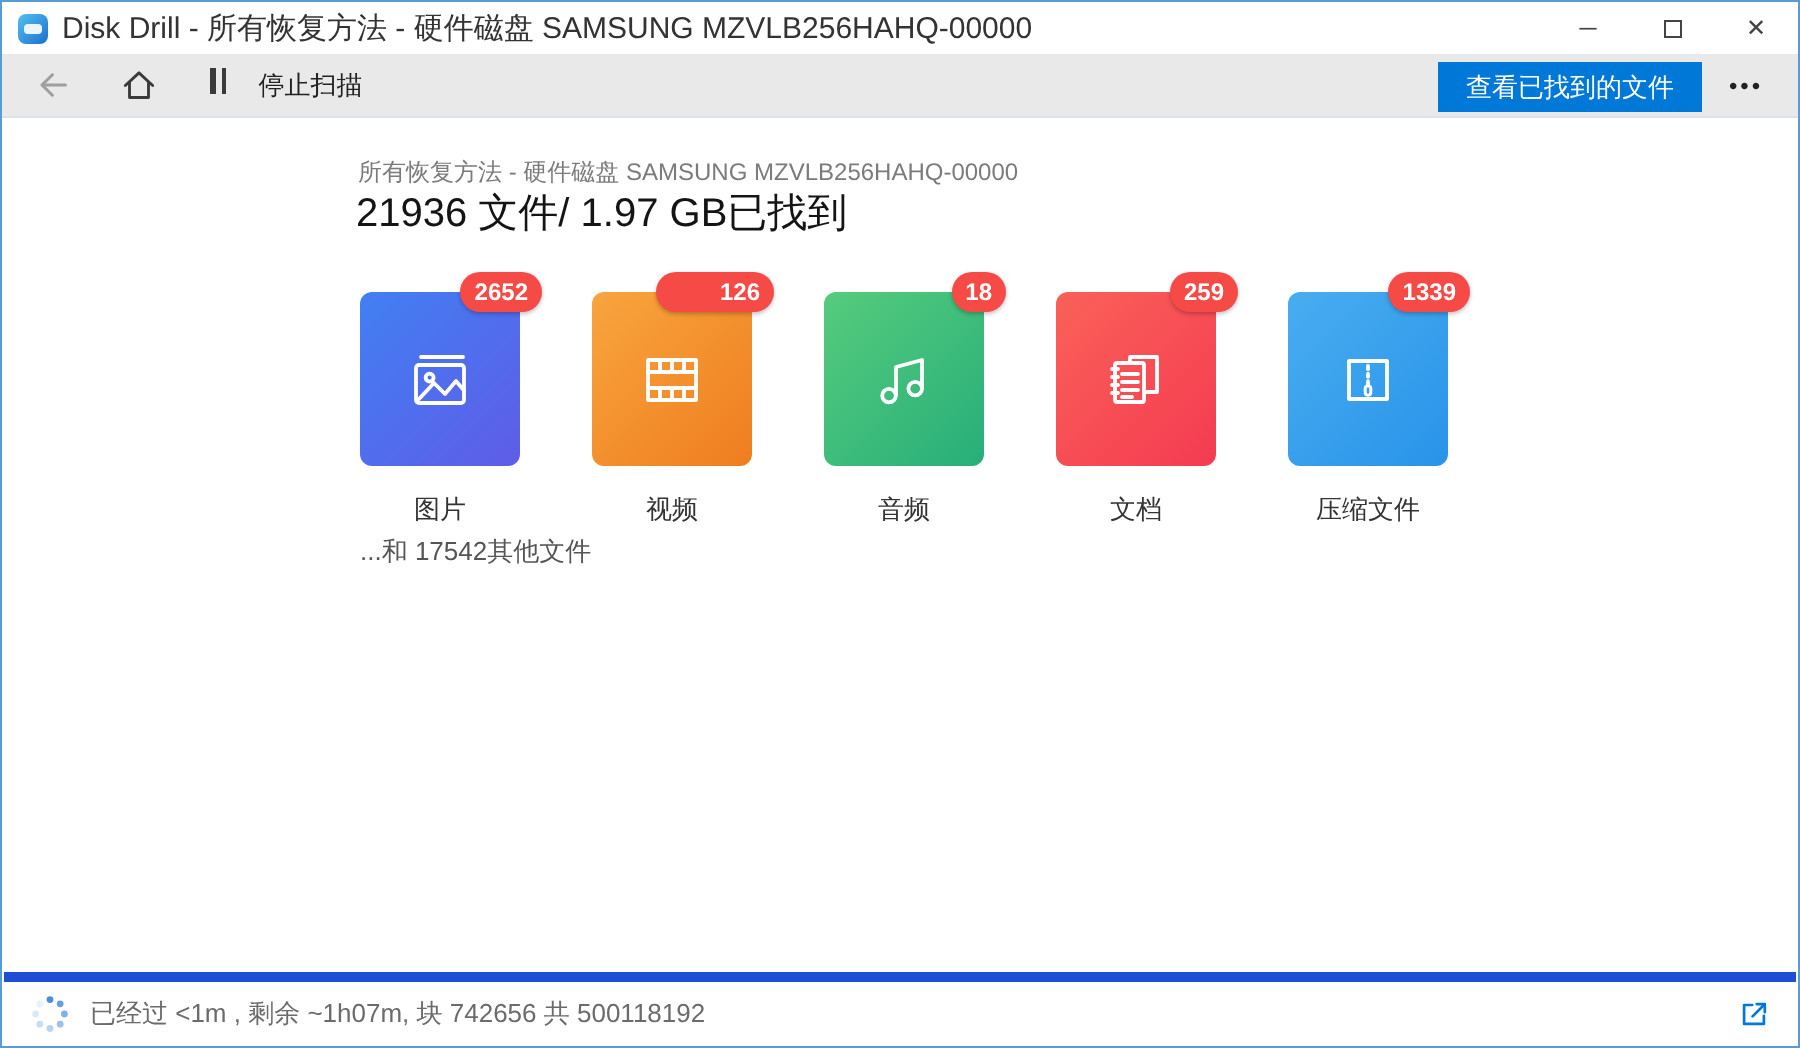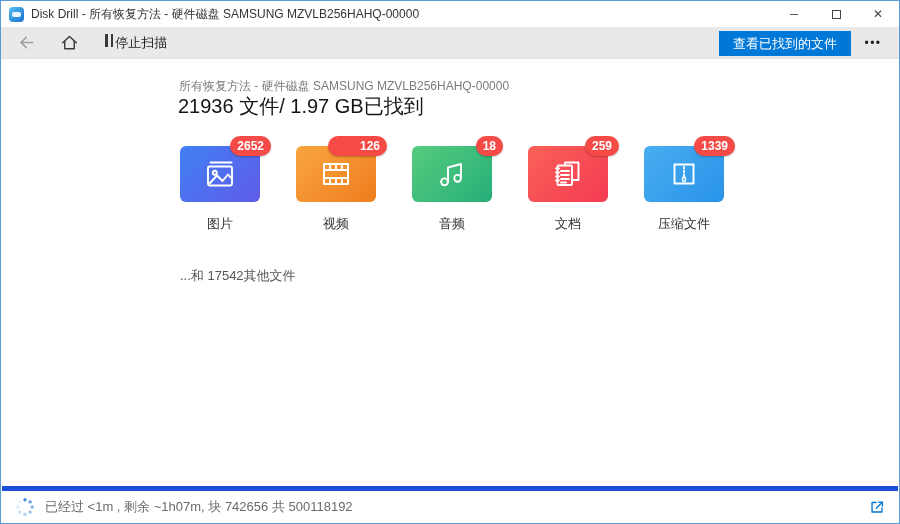--- a/index.html
+++ b/index.html
@@ -6,50 +6,50 @@
   html,body { width:900px; height:524px; overflow:hidden; }
   body { font-family:"Liberation Sans","DejaVu Sans",sans-serif; background:#fff; position:relative; }
   .window { position:absolute; inset:0; border:1px solid #5a9bd5; background:#fff; }
 
   
   .titlebar { height:26px; background:#fff; display:flex; align-items:center; }
   .app-icon { width:15px; height:15px; margin-left:8px; border-radius:4px;
               background:linear-gradient(135deg,#53c0ef,#1b6fd0); position:relative; flex:0 0 auto; }
   .app-icon::after { content:""; position:absolute; left:3px; top:5px; width:9px; height:5px;
               background:#eaf6ff; border-radius:2px; }
-  .title-text { font-size:12px; color:#333; margin-left:7px; white-space:nowrap; }
+  .title-text { font-size:15px; color:#333; margin-left:7px; white-space:nowrap; }
   .win-controls { margin-left:auto; display:flex; height:100%; }
   .win-btn { width:42px; height:100%; display:flex; align-items:center; justify-content:center;
              color:#444; font-size:12px; cursor:default; }
   .maxi-box { width:9px; height:9px; border:1px solid #444; display:block; }
 
   
   .toolbar { height:32px; background:#e9e9e9; border-bottom:1px solid #dde3ea;
              display:flex; align-items:center; position:relative; }
   .tb-icon { display:flex; align-items:center; justify-content:center; }
   .back-btn { margin-left:16px; }
   .home-btn { margin-left:24px; }
-  .stop-btn { margin-left:26px; display:flex; align-items:flex-start; gap:2px; }
+  .stop-btn { margin-left:26px; display:flex; align-items:flex-start; gap:16px; }
   .pause-glyph { display:flex; gap:3px; }
   .pause-glyph i { display:block; width:2.6px; height:13px; background:#3a3a3a; }
   .stop-label { font-size:13px; color:#222; }
   .view-files-btn { position:absolute; right:48px; top:4px; height:25px; min-width:132px;
              background:#0078d7; color:#fff; font-size:13px; border:none;
              display:flex; align-items:center; justify-content:center; padding:0 14px; }
   .more-btn { position:absolute; right:8px; top:0; height:32px; width:36px;
              display:flex; align-items:center; justify-content:center;
              color:#222; font-size:12px; letter-spacing:1.5px; }
 
   
   .content { position:absolute; top:59px; left:1px; right:1px; bottom:37px; background:#fff; }
   .breadcrumb { position:absolute; left:177px; top:18px; font-size:12px; color:#7b7b7b; }
   .heading { position:absolute; left:176px; top:33px; font-size:20px; color:#141414; }
   .tiles { position:absolute; left:178px; top:86px; display:flex; gap:36px; }
   .tile-wrap { width:80px; text-align:center; }
-  .tile { width:80px; height:56px; border-radius:6px; position:relative;
+  .tile { width:80px; height:87px; border-radius:6px; position:relative;
           display:flex; align-items:center; justify-content:center; cursor:pointer; }
   .badge { position:absolute; top:-10px; right:-11px; height:20px; min-width:26px;
            border-radius:10px; padding:0 7px; color:#fff; font-size:12px; font-weight:bold;
            display:flex; align-items:center; justify-content:center;
            box-shadow:0 1px 2px rgba(0,0,0,.25); }
   .tile-label { margin-top:13px; font-size:13px; color:#333; }
   .other-files { position:absolute; left:178px; top:207px; font-size:13px; color:#555; }
 
   
   .statusbar { position:absolute; left:1px; right:1px; bottom:1px; height:36px; background:#fff;

